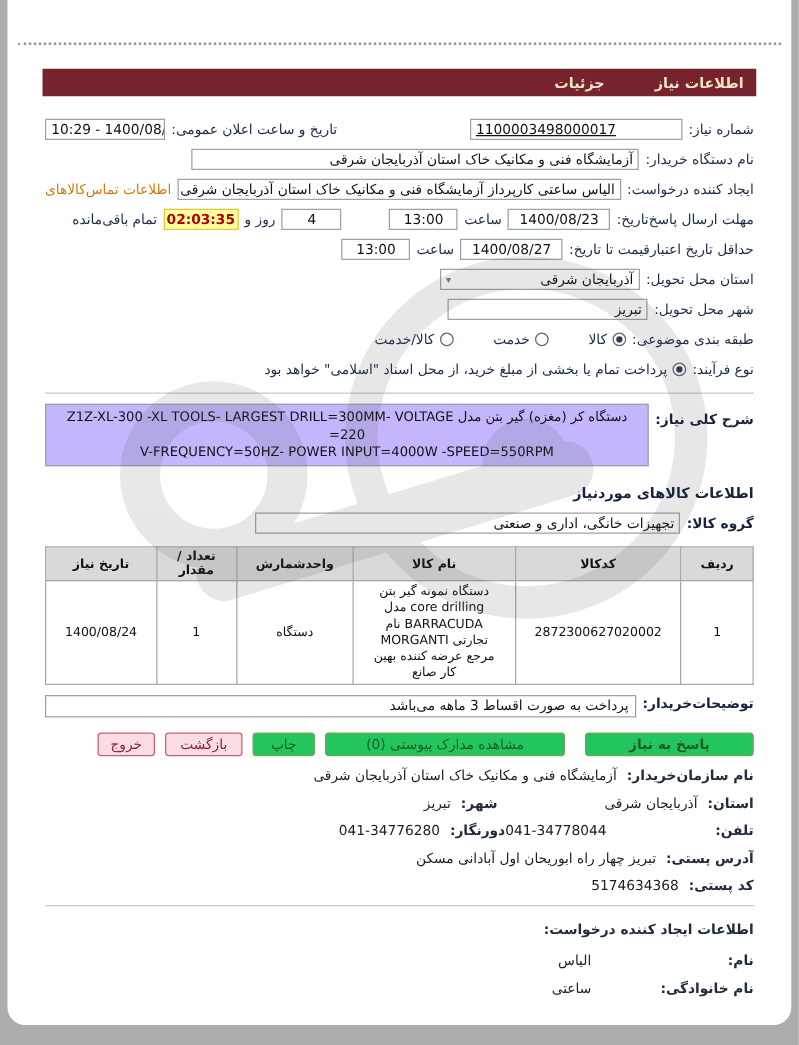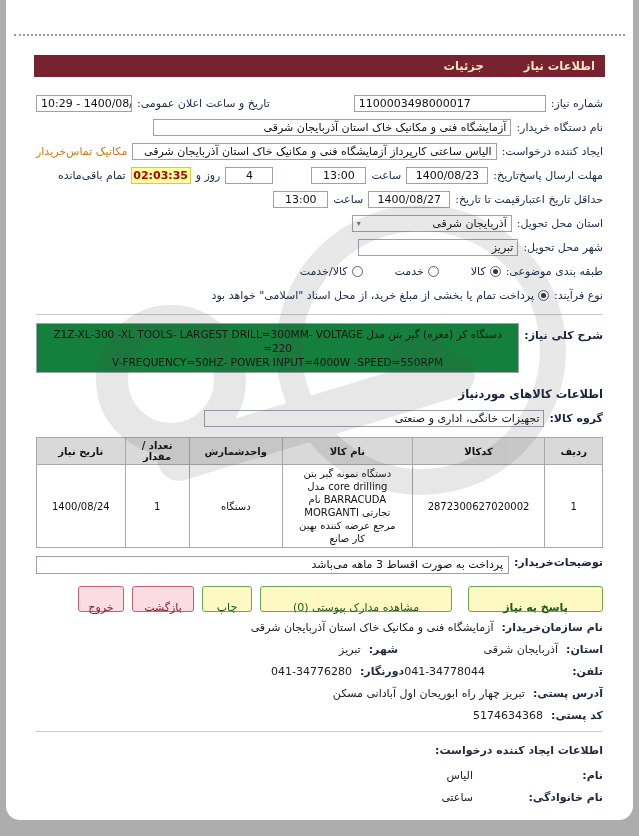--- a/index.html
+++ b/index.html
@@ -34,21 +34,21 @@
   .lbl { color: #1b2a4a; white-space: nowrap; }
   .lbl.b { font-weight: bold; color: #17223f; }
   .lbl2 { display: flex; align-items: flex-start; line-height: 13px; color: #1b2a4a; white-space: nowrap; }
   .inp {
     border: 1px solid #9aa3ad; background: #fff;
     height: 17px; line-height: 15px; padding: 0 4px;
     font-size: 11px; overflow: hidden; white-space: nowrap;
   }
   .num { direction: ltr; text-align: left; }
   .ctr { text-align: center; direction: ltr; }
-  .w170 { width: 192px; } .w112 { width: 96px; } .w358 { width: 358px; }
+  .w170 { width: 170px; text-decoration: underline; } .w112 { width: 96px; } .w358 { width: 358px; }
   .w82 { width: 82px; } .w55 { width: 55px; } .w48 { width: 48px; text-align: center; }
   .w160 { width: 160px; display: flex; align-items: center; justify-content: space-between; }
   .w340 { width: 340px; }
   .grow { flex: 1; }
   .sp28 { width: 28px; }
   .countdown {
     background: #ffff9c; border: 1px solid #d8c84e; color: #b00000;
     font-weight: bold; width: 60px; height: 17px; line-height: 15px;
     text-align: center; direction: ltr;
   }
@@ -59,21 +59,21 @@
     background: #fff; display: inline-block; position: relative; flex: none;
   }
   .radio.sel::after {
     content: ""; position: absolute; inset: 2px;
     background: #2e3a4a; border-radius: 50%;
   }
   .opt { display: flex; align-items: center; gap: 4px; }
   .optgap { width: 22px; }
   .hline { border-top: 1px solid #c9c9c9; margin-top: 9px; }
   .descbox {
-    flex: 1; border: 1px solid #9aa3ad; background: #15803d;
+    flex: 1; border: 1px solid #9aa3ad; background: #c4b5fd;
     min-height: 34px; padding: 3px 4px; text-align: center;
     font-size: 10.5px; line-height: 14px;
   }
   .section-title { margin-top: 14px; font-weight: bold; color: #17223f; font-size: 11.5px; }
   table.items {
     width: 100%; margin-top: 9px; border-collapse: collapse;
     font-size: 10px; background: #fff;
   }
   table.items th, table.items td {
     border: 1px solid #a8a8a8; padding: 2px 15px; text-align: center; vertical-align: middle;
@@ -83,23 +83,23 @@
   .col-row { width: 35px; } .col-code { width: 118px; } .col-name { width: 195px; }
   .col-unit { width: 70px; } .col-qty { width: 72px; } .col-date { width: 77px; }
   .notesbox {
     flex: 1; border: 1px solid #9aa3ad; background: #fff;
     height: 18px; line-height: 16px; padding: 0 5px; white-space: nowrap; overflow: hidden;
   }
   .btnrow { display: flex; align-items: center; margin-top: 11px; gap: 8px; }
   .btn {
     height: 19px; line-height: 17px; text-align: center;
     border-radius: 3px; font-size: 11px; cursor: pointer; white-space: nowrap;
-    padding: 12px 6px;
-  }
-  .btn.green { background: #fef9c3; border: 1px solid #70a554; color: #205c20; }
+    padding: 0 6px;
+  }
+  .btn.green { background: #22c55e; border: 1px solid #70a554; color: #205c20; }
   .btn.pink  { background: #f9dde3; border: 1px solid #c4606f; color: #8a1f33; }
   .btn.respond { width: 135px; font-weight: bold; margin-left: 8px; }
   .btn.attach { width: 192px; }
   .btn.print { width: 50px; }
   .btn.back { width: 62px; }
   .btn.exit { width: 46px; }
   .contact { margin-top: 2px; }
   .c-row { display: flex; align-items: baseline; margin-top: 9px; font-size: 11px; }
   .c-lbl { font-weight: bold; color: #222b3d; margin-left: 8px; white-space: nowrap; }
   .c-lbl-w { font-weight: bold; color: #222b3d; width: 130px; white-space: nowrap; }
@@ -139,21 +139,21 @@
     </div>
 
     <div class="frow">
       <span class="lbl">نام دستگاه خریدار:</span>
       <span class="inp w358">آزمایشگاه فنی و مکانیک خاک استان آذربایجان شرقی</span>
     </div>
 
     <div class="frow">
       <span class="lbl">ایجاد کننده درخواست:</span>
       <span class="inp grow">الیاس ساعتی کارپرداز آزمایشگاه فنی و مکانیک خاک استان آذربایجان شرقی</span>
-      <span class="link">مکانیک تماس‌خریدار</span>
+      <span class="link">اطلاعات تماس‌کالاهای</span>
     </div>
 
     <div class="frow">
       <span class="lbl2">
         <span>مهلت ارسال پاسخ</span>
         <span>تاریخ:</span>
       </span>
       <span class="inp w82 ctr">1400/08/23</span>
       <span class="lbl">ساعت</span>
       <span class="inp w55 ctr">13:00</span>

